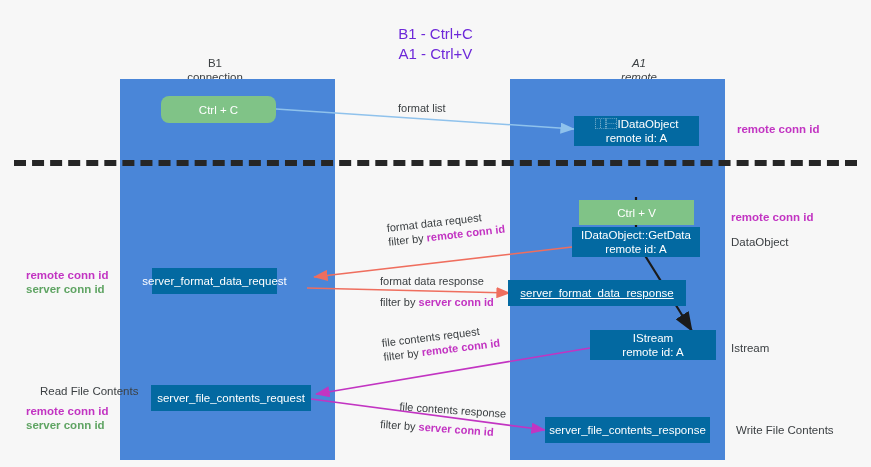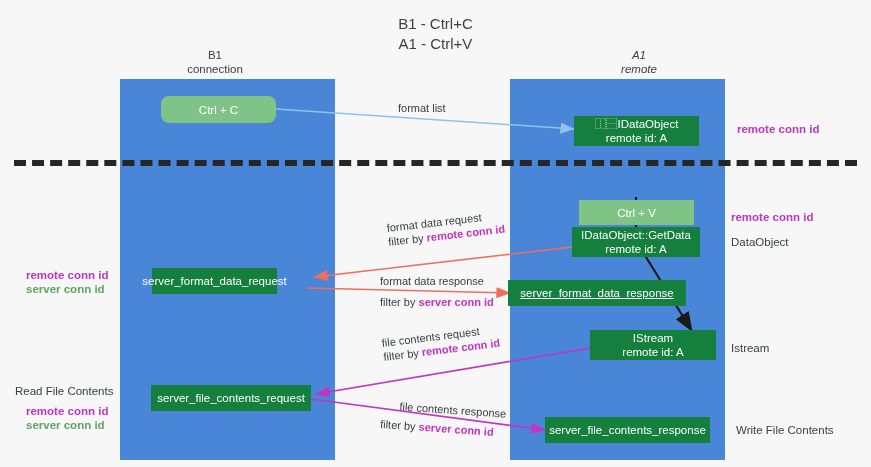--- a/index.html
+++ b/index.html
@@ -17,38 +17,38 @@
     width: 871px;
     height: 467px;
     background: #f7f7f7;
     overflow: hidden;
   }
 
   
   .title {
     position: absolute;
     left: 0;
-    top: 14px;
+    top: 24px;
     width: 871px;
     text-align: center;
     font-size: 15px;
     line-height: 20px;
-    color: #404040;
+    color: #6d28d9;
     white-space: pre;
   }
 
   
   .col-head {
     position: absolute;
     text-align: center;
     font-size: 11.5px;
     line-height: 14px;
     color: #3c4043;
   }
-  .col-head .l1 { display: block; }
+  .col-head .l1 { display: block; margin-top: 8px; }
   .col-head .l2 { display: block; }
 
   
   .lane {
     position: absolute;
     background: #4a86d8;
   }
 
   
   .box {
@@ -58,21 +58,21 @@
     flex-direction: column;
     align-items: center;
     justify-content: center;
     color: #ffffff;
     font-size: 11.5px;
     line-height: 14px;
     text-align: center;
     white-space: pre-line;
   }
   .box.green  { background: #80c387; }
-  .box.orange { background: #15803d; }
+  .box.orange { background: #0369a1; }
 
   
   .dash-sep {
     position: absolute;
     height: 0;
     border-top: 6px dashed #262626;
   }
 
   
   .side-label {
@@ -210,17 +210,17 @@
 
   <div class="side-label right plain" style="left:731px; top:235px;">DataObject</div>
 
   <div class="side-label right plain" style="left:731px; top:341px;">Istream</div>
 
   <div class="side-label right plain" style="left:736px; top:423px;">Write File Contents</div>
 
   <div class="side-label purple" style="left:26px; top:268px;">remote conn id</div>
   <div class="side-label green" style="left:26px; top:282px;">server conn id</div>
 
-  <div class="side-label plain" style="left:15px; top:384px;">Read File Contents</div>
+  <div class="side-label plain" style="left:40px; top:384px;">Read File Contents</div>
   <div class="side-label purple" style="left:26px; top:404px;">remote conn id</div>
   <div class="side-label green" style="left:26px; top:418px;">server conn id</div>
 
 </div>
 
 </body></html>

